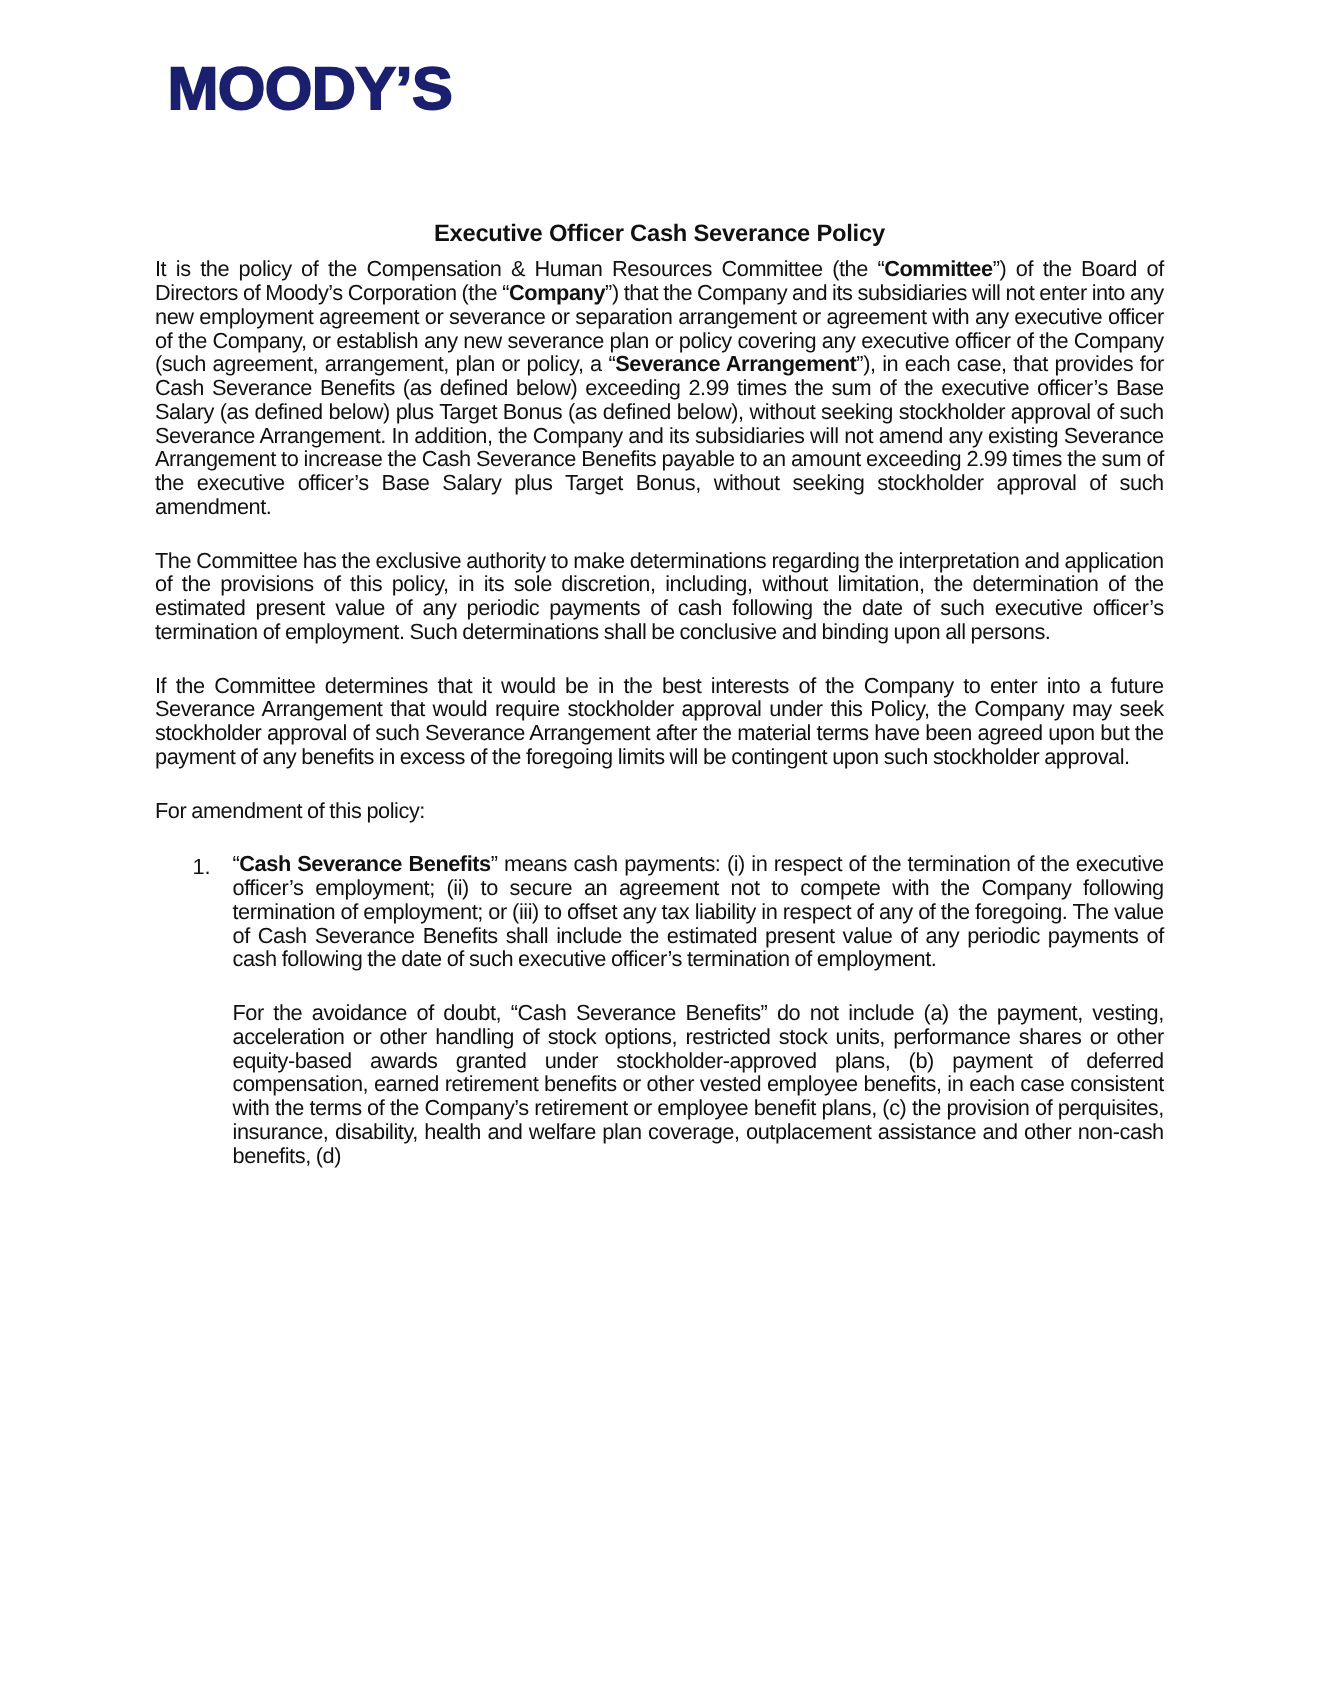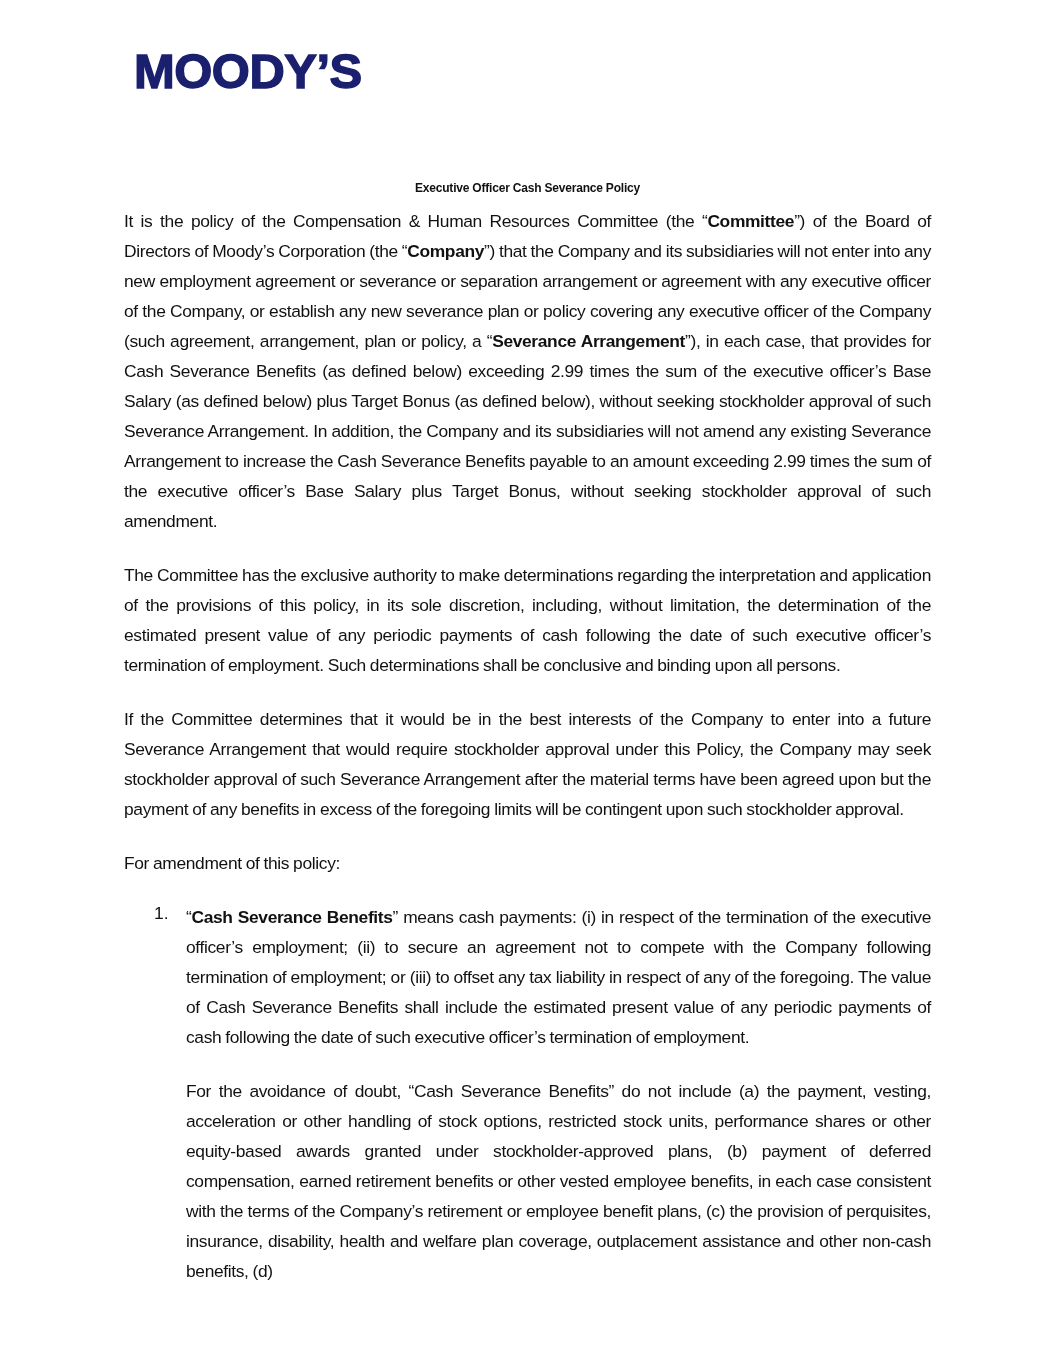--- a/index.html
+++ b/index.html
@@ -31,29 +31,29 @@
   }
   .content {
     position: absolute;
     left: 124px;
     top: 176px;
     width: 807px;
   }
   .title {
     text-align: center;
     font-weight: bold;
-    font-size: 12px;
+    font-size: 19px;
     line-height: 24px;
     margin: 0 0 6px 0;
     letter-spacing: -0.2px;
   }
   p.para {
     margin: 0 0 24px 0;
     font-size: 17.4px;
-    line-height: 30px;
+    line-height: 19px;
     text-align: justify;
     letter-spacing: -0.35px;
     word-spacing: -0.5px;
   }
   p.para b { font-weight: bold; }
   .list {
     margin: 0;
     padding: 0;
     list-style: none;
   }

